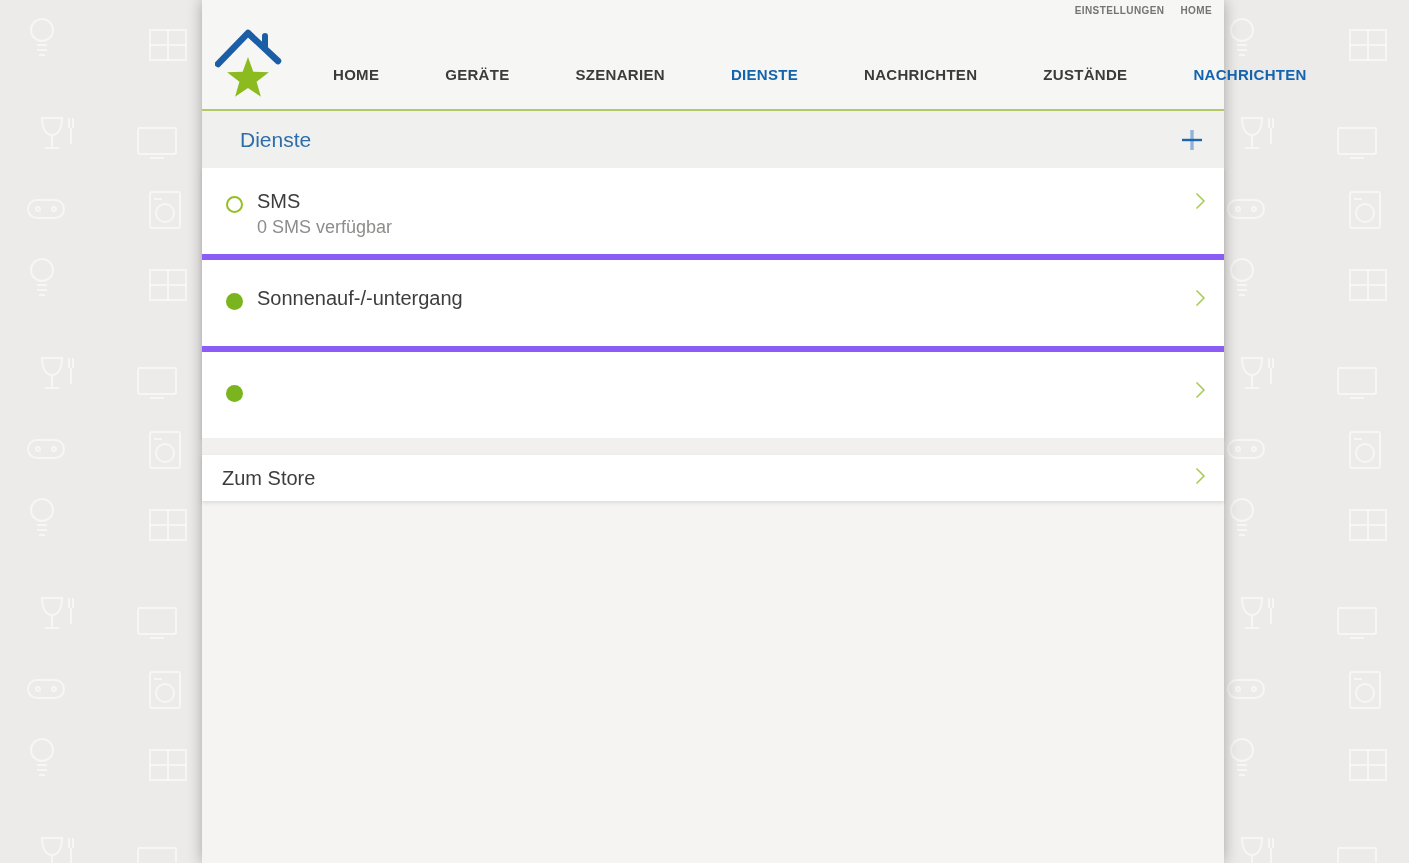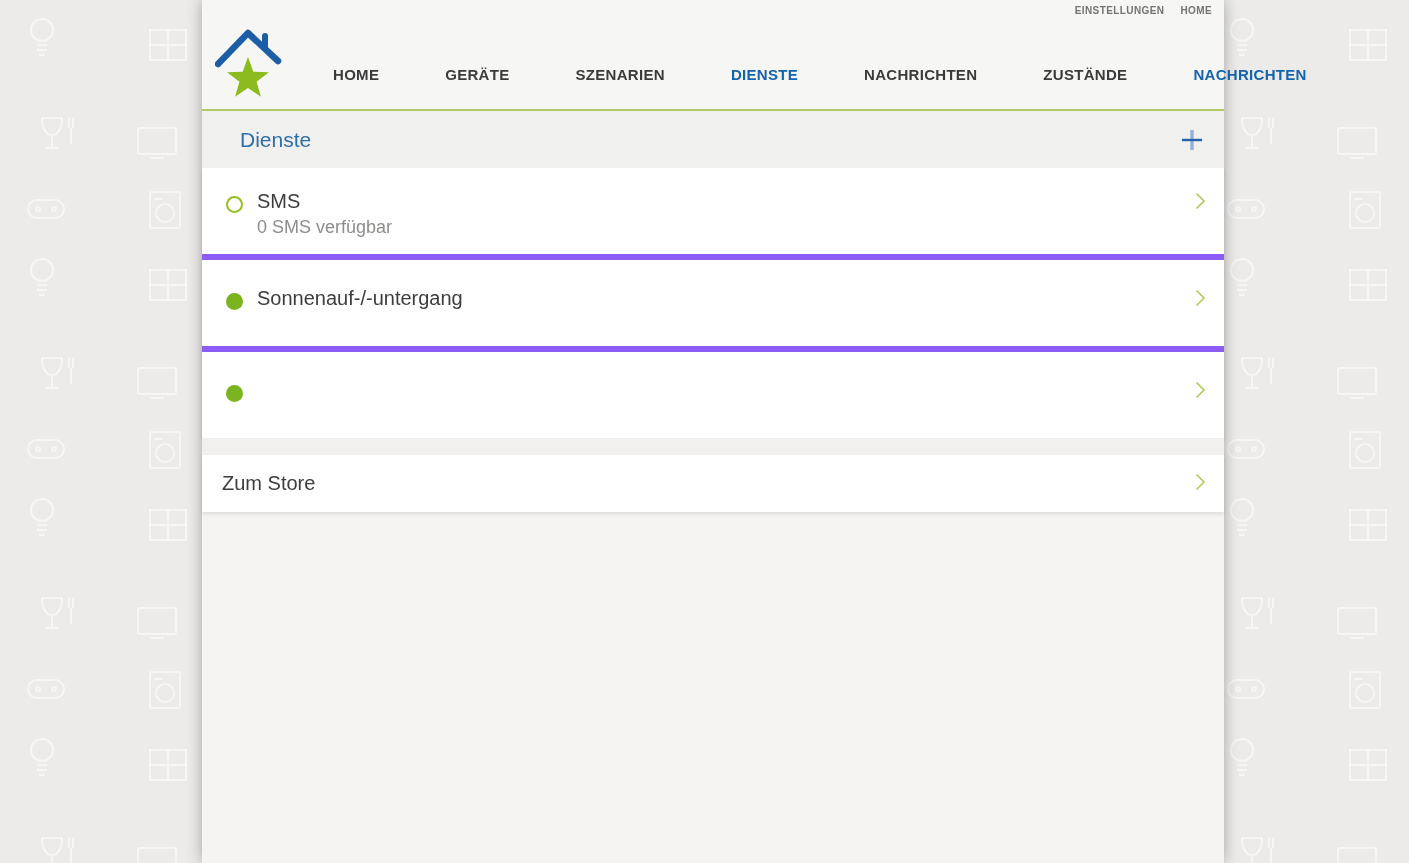--- a/index.html
+++ b/index.html
@@ -66,21 +66,21 @@
   .dot.active   { background:#7ab41e; }
   .dot.inactive { background:transparent; border:2px solid #94c01f; }
 
   .chev { position:absolute; right:18px; top:24px; }
   .service-row.tall .chev { top:29px; }
 
   .gap-band { height:17px; background:#f1f0ef; }
 
   
   .store-row {
-    position:relative; height:57px; background:#fff; cursor:pointer;
+    position:relative; height:46px; background:#fff; cursor:pointer;
     display:flex; align-items:center; padding-left:20px;
     box-shadow:0 2px 4px rgba(0,0,0,0.10);
   }
   .store-label { font-size:20px; color:#3d3d3d; }
   .store-row .chev { top:50%; transform:translateY(-50%); }
 </style>
 </head>
 <body>
 
 <div class="bg-pattern">

